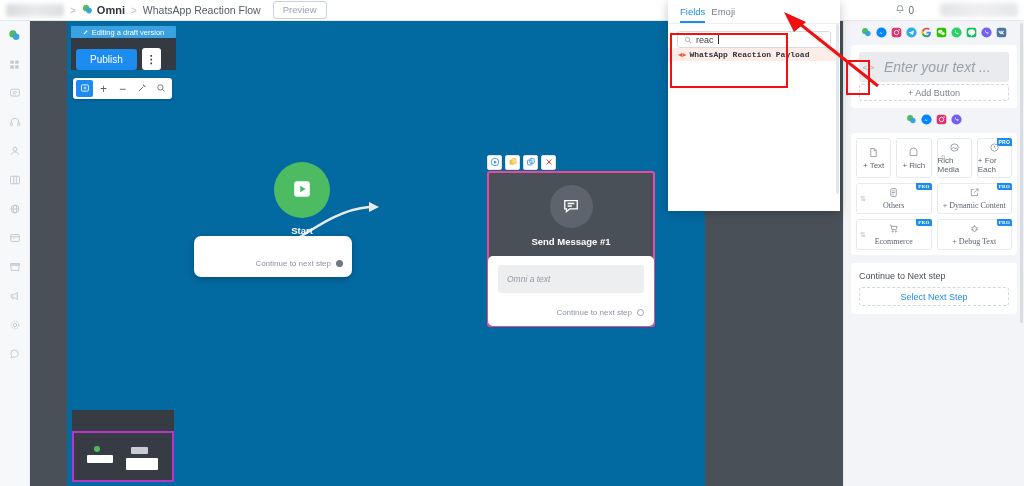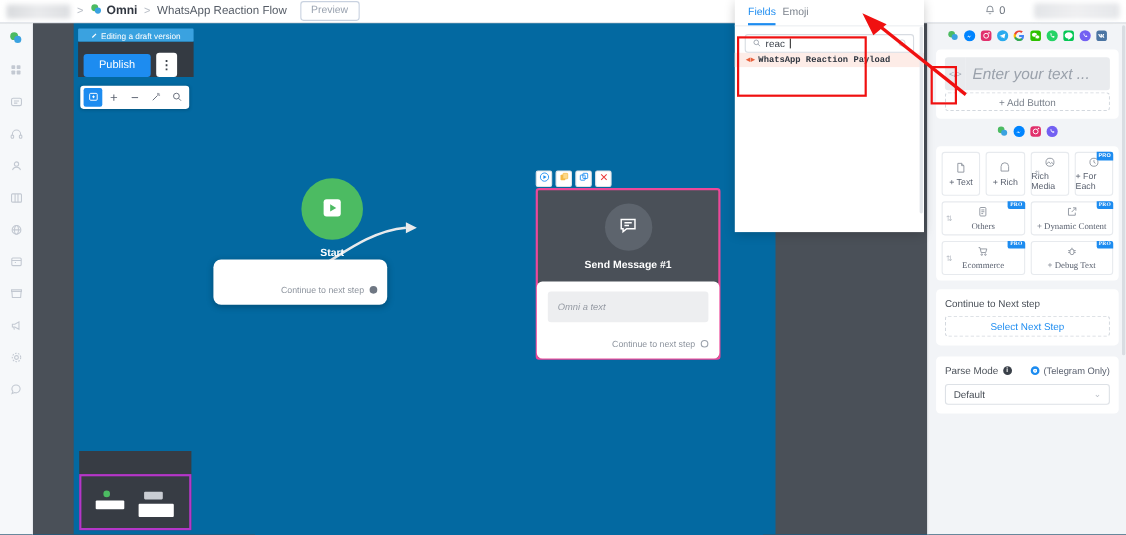--- a/index.html
+++ b/index.html
@@ -762,29 +762,15 @@
         <span>+ Debug Text</span>
       </div>
     </div>
   </div>
 
   <div class="cont-card">
     <div class="cont-label">Continue to Next step</div>
     <div class="select-next">Select Next Step</div>
   </div>
 
-  <div class="parse-card">
-    <div class="parse-head">
-      <span>Parse Mode</span>
-      <span class="info-i">i</span>
-      <span class="parse-right">
-        <span class="radio-on"></span>
-        <span>(Telegram Only)</span>
-      </span>
-    </div>
-    <div class="parse-select">
-      <span>Default</span>
-      <span class="chev">⌄</span>
-    </div>
-  </div>
 
   <div class="sb-right"></div>
 </div>
 
 </body></html>

